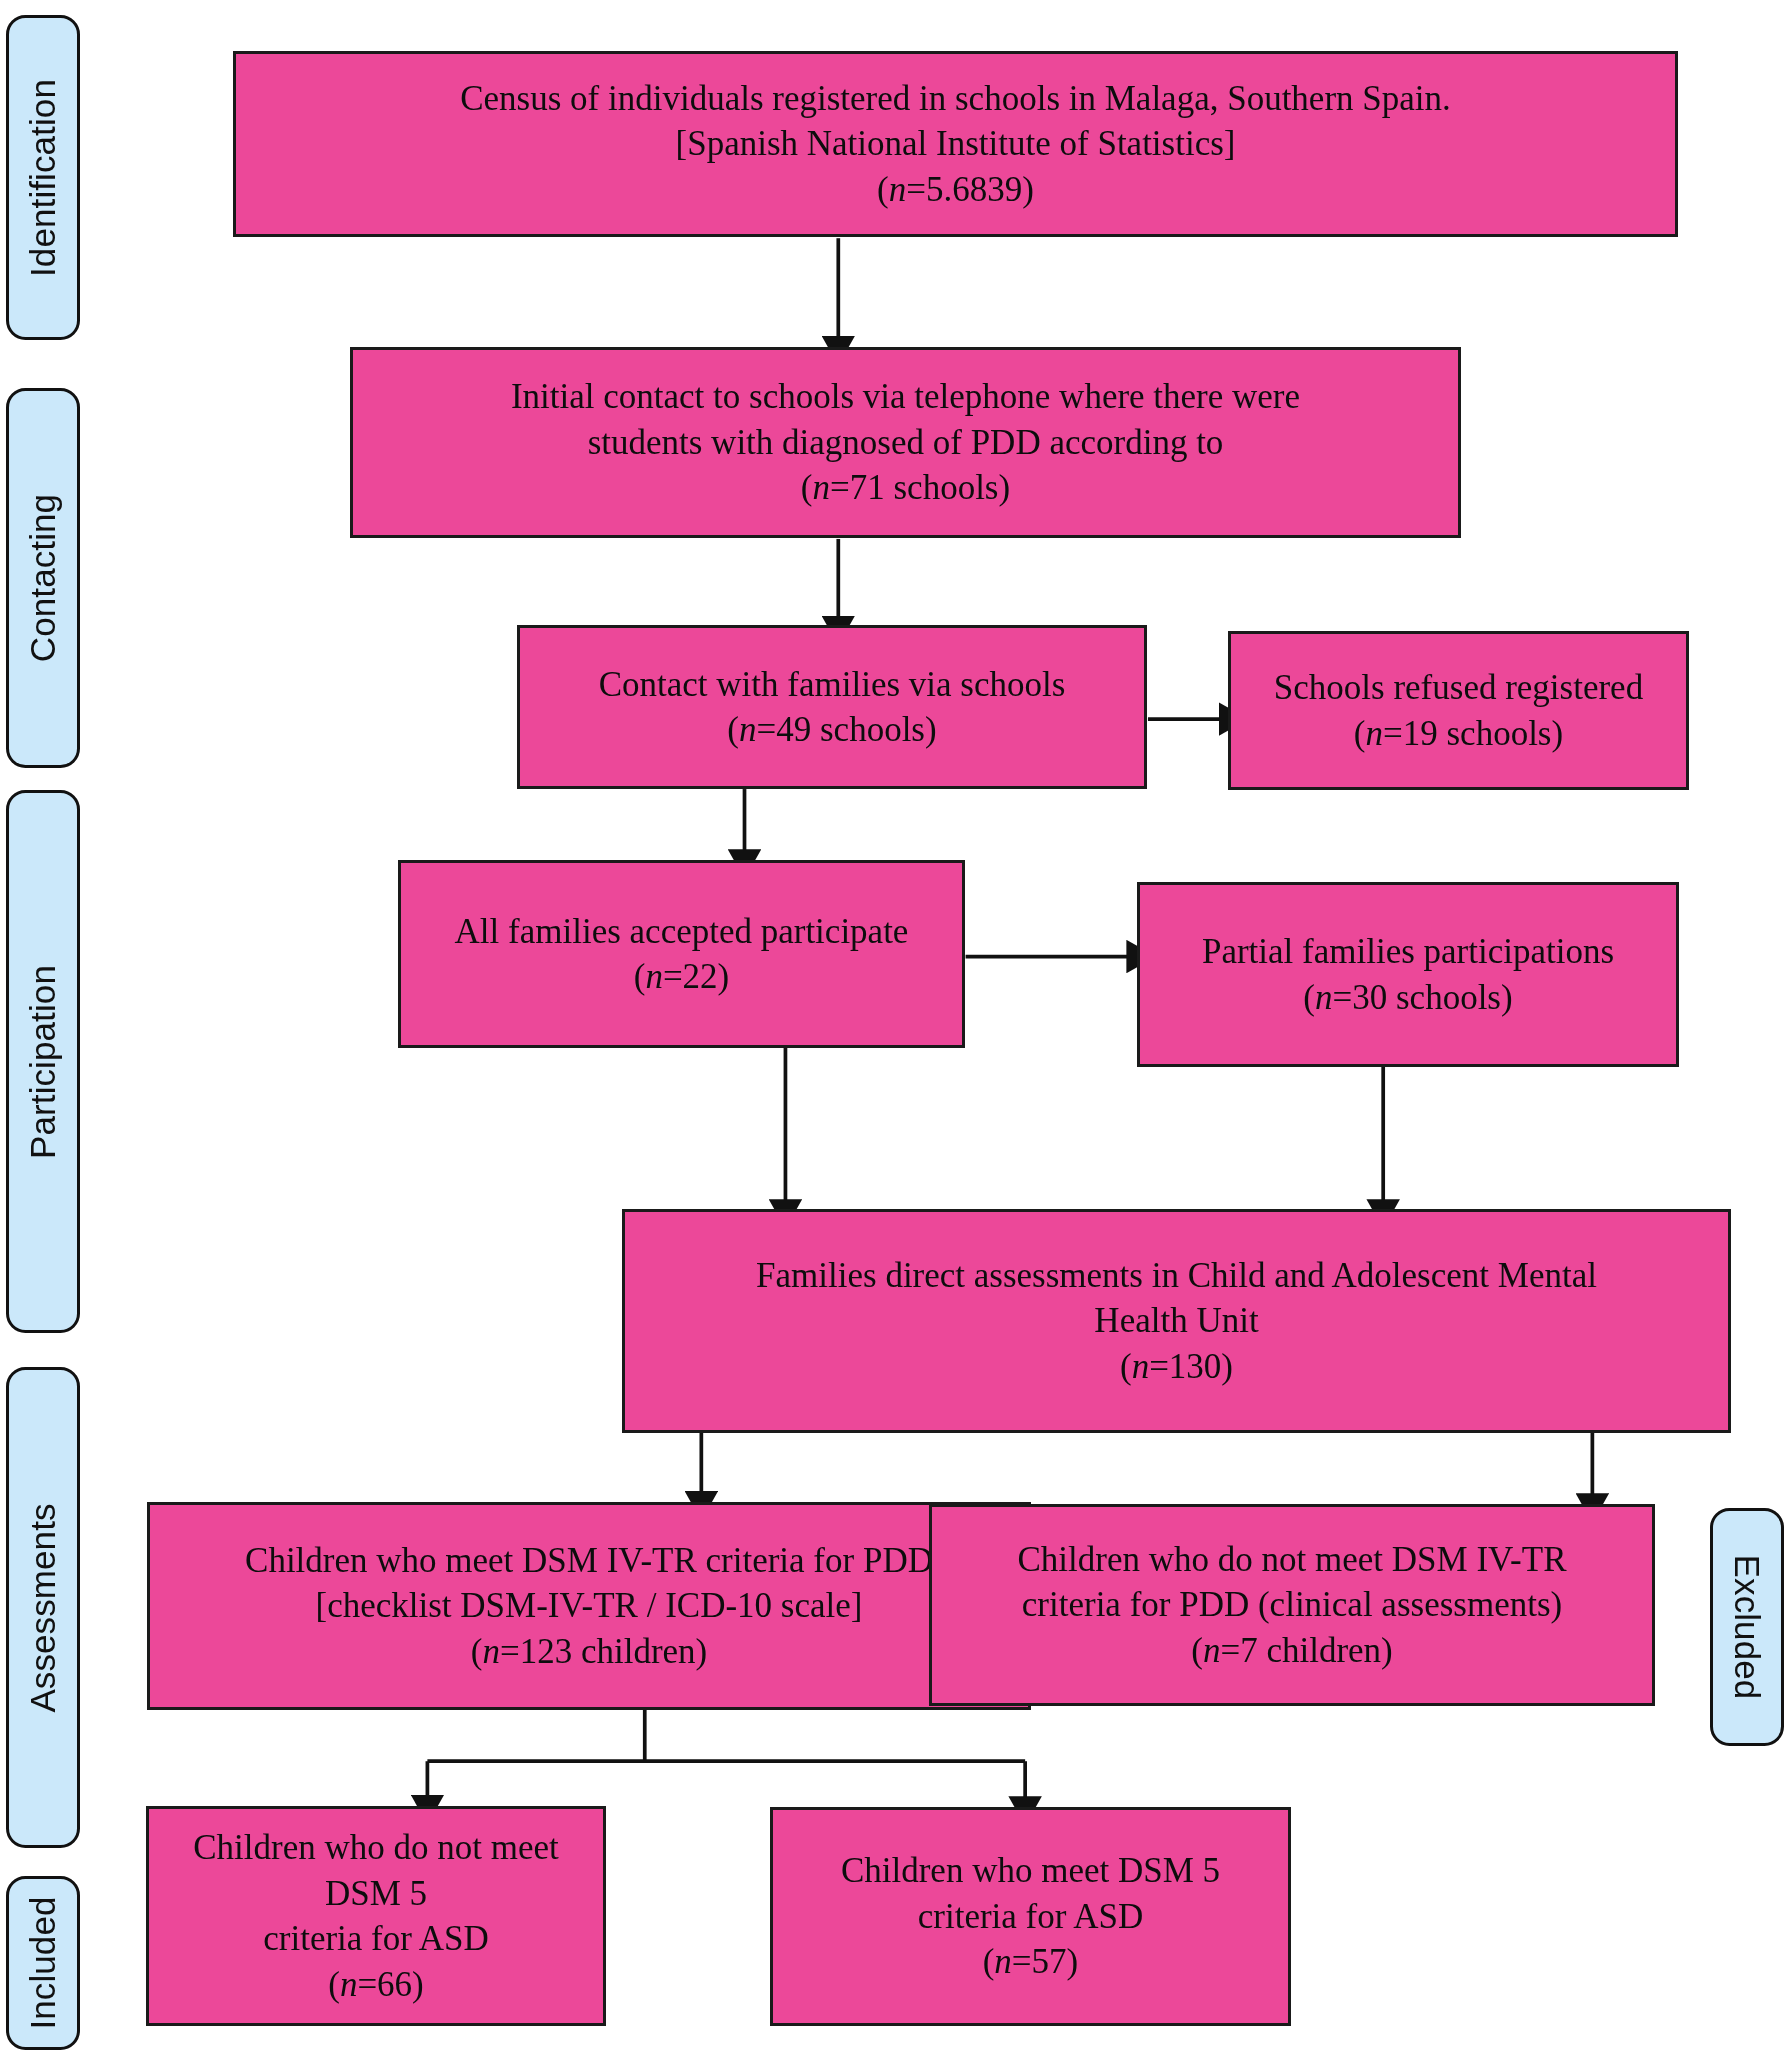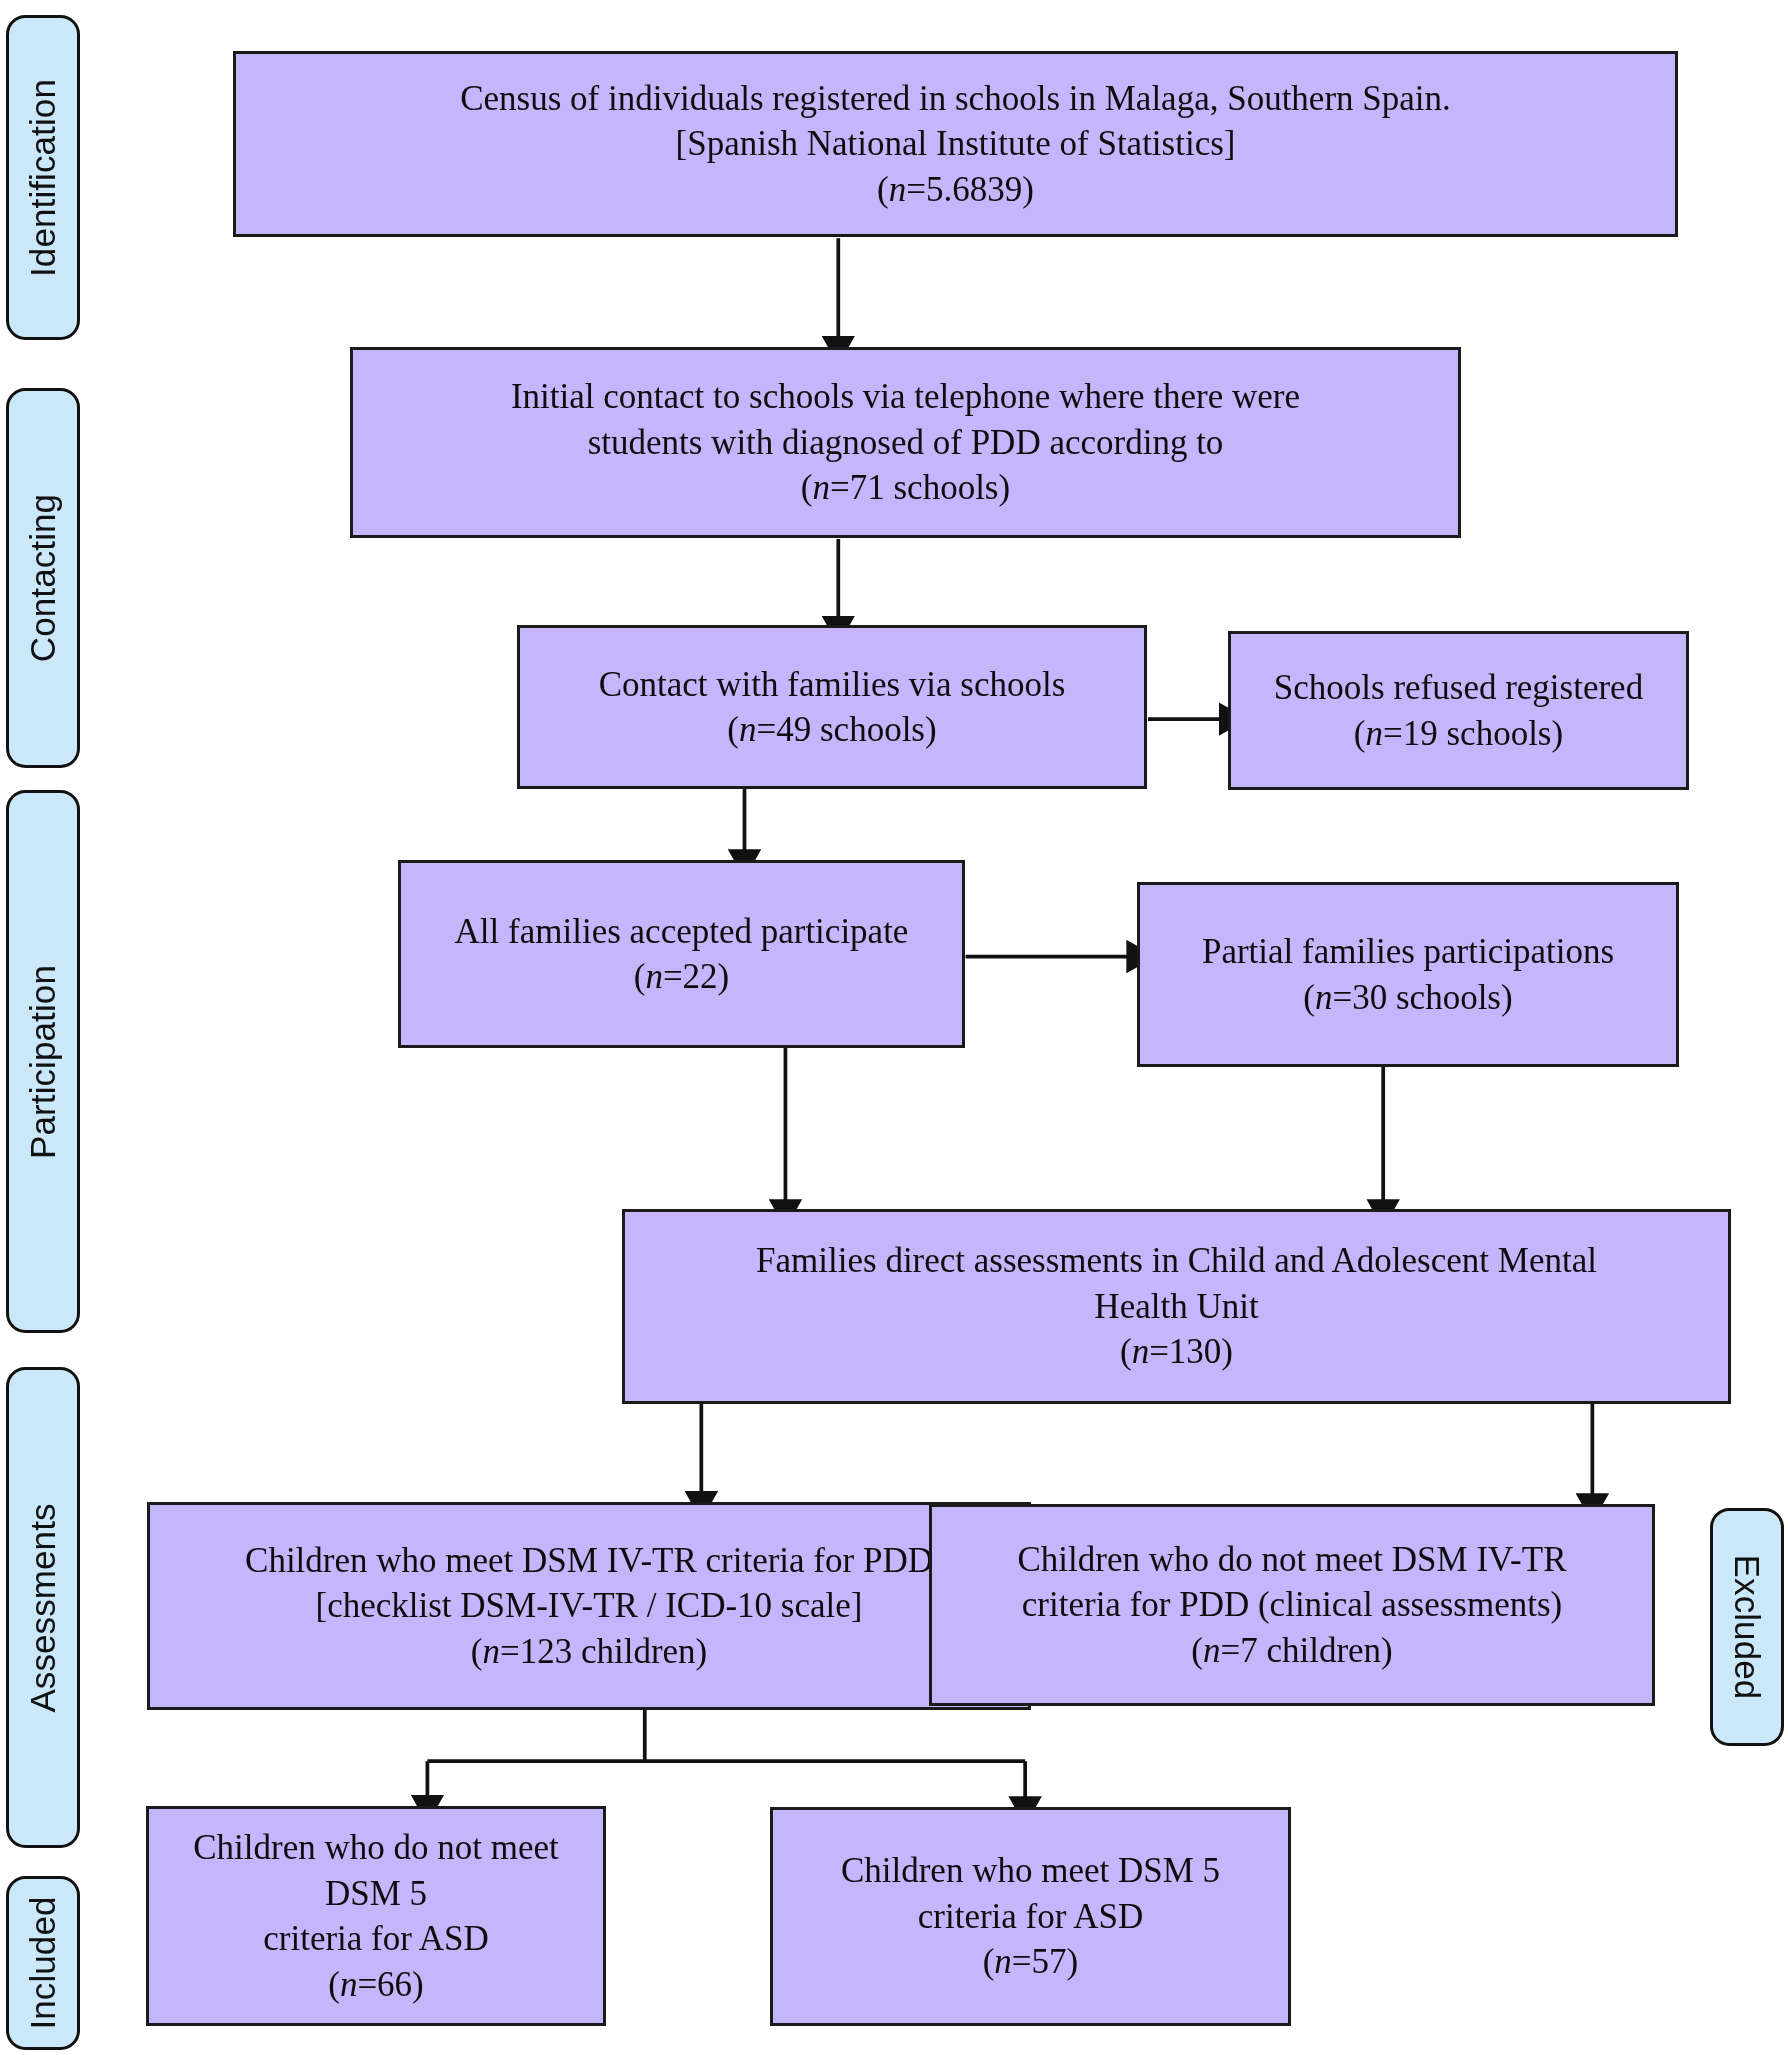--- a/index.html
+++ b/index.html
@@ -34,21 +34,21 @@
     font-size: 35px;
     color: #111111;
     letter-spacing: 0.1px;
   }
   .stage-label.cw .vtext {
     transform: rotate(90deg);
   }
   
   .flow-box {
     position: absolute;
-    background: #c4b5fd;
+    background: #ec4899;
     border: 3px solid #1a1a1a;
     box-sizing: border-box;
     display: flex;
     align-items: center;
     justify-content: center;
     text-align: center;
   }
   .flow-box .btext {
     font-size: 35px;
     line-height: 1.30;
@@ -168,21 +168,21 @@
     </div>
   </div>
 
   <div class="flow-box" style="left:1137px; top:858px; width:542px; height:185px;margin-top:24px;">
     <div class="btext">
       <span>Partial families participations</span><br>
       <span>(<i>n</i>=30 schools)</span>
     </div>
   </div>
 
-  <div class="flow-box" style="left:622px; top:1209px; width:1109px; height:195px;">
+  <div class="flow-box" style="left:622px; top:1209px; width:1109px; height:224px;">
     <div class="btext">
       <span>Families direct assessments in Child and Adolescent Mental</span><br>
       <span>Health Unit</span><br>
       <span>(<i>n</i>=130)</span>
     </div>
   </div>
 
   <div class="flow-box" style="left:147px; top:1502px; width:884px; height:208px;">
     <div class="btext">
       <span>Children who meet DSM IV-TR criteria for PDD</span><br>

